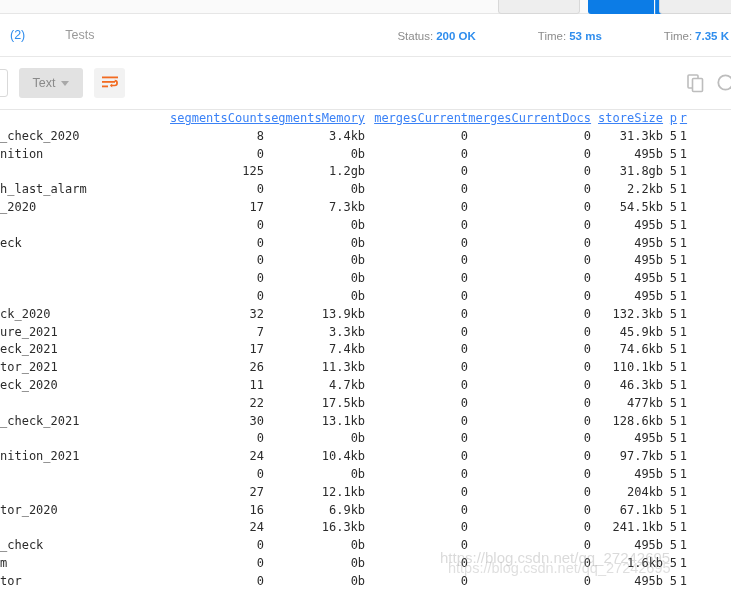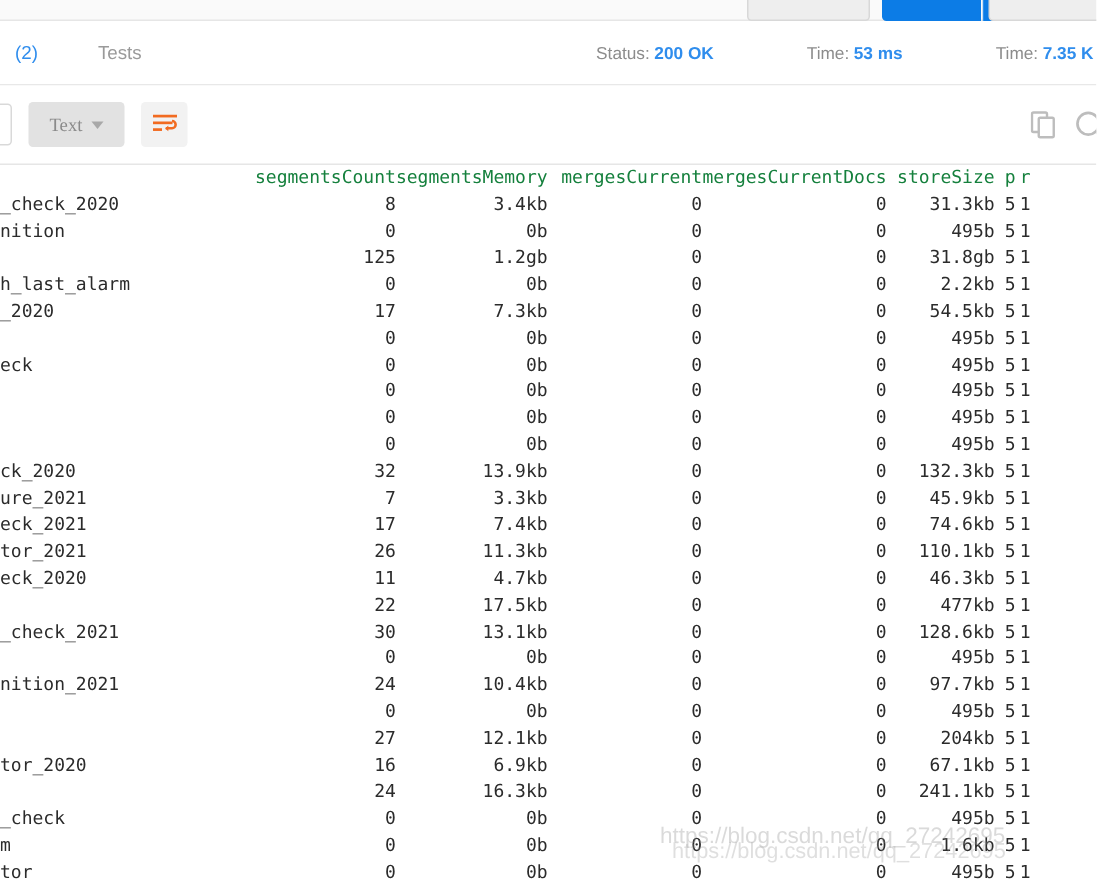--- a/index.html
+++ b/index.html
@@ -121,21 +121,20 @@
   .format-select {
     position: absolute;
     left: 19px; top: 68px;
     width: 64px; height: 30px;
     background: #e2e2e2;
     border-radius: 3px;
     display: flex;
     align-items: center;
     justify-content: center;
     gap: 6px;
-    font-family: Liberation Serif, serif;
   }
   .format-label { color: #8a8a8a; font-size: 12.5px; }
   .caret-dn {
     width: 0; height: 0;
     border-left: 4.5px solid transparent;
     border-right: 4.5px solid transparent;
     border-top: 5px solid #a8a8a8;
   }
   .wrap-btn {
     position: absolute;
@@ -179,21 +178,21 @@
   }
   .c-index { text-align: left;  padding-right: 8px; width: 170px; }
   .c-num   { text-align: right; padding-right: 10px; }
   .c-sc    { width: 64px; }
   .c-sm    { width: 92px; }
   .c-mc    { width: 103px; }
   .c-mcd   { width: 123px; }
   .c-ss    { width: 72px; }
   .c-p     { width: 14px; text-align: right; padding-right: 6px; }
   .c-r     { width: 10px; text-align: right; }
-  .hdr td, .hdr th { color: #15803d; }
+  .hdr td, .hdr th { color: #3b82f6; text-decoration: underline; }
 
   
   .watermark {
     position: absolute;
     left: 440px; top: 549px;
     font-family: "Liberation Sans", sans-serif;
     font-size: 15px;
     color: rgba(140,140,140,0.32);
     white-space: nowrap;
     pointer-events: none;

